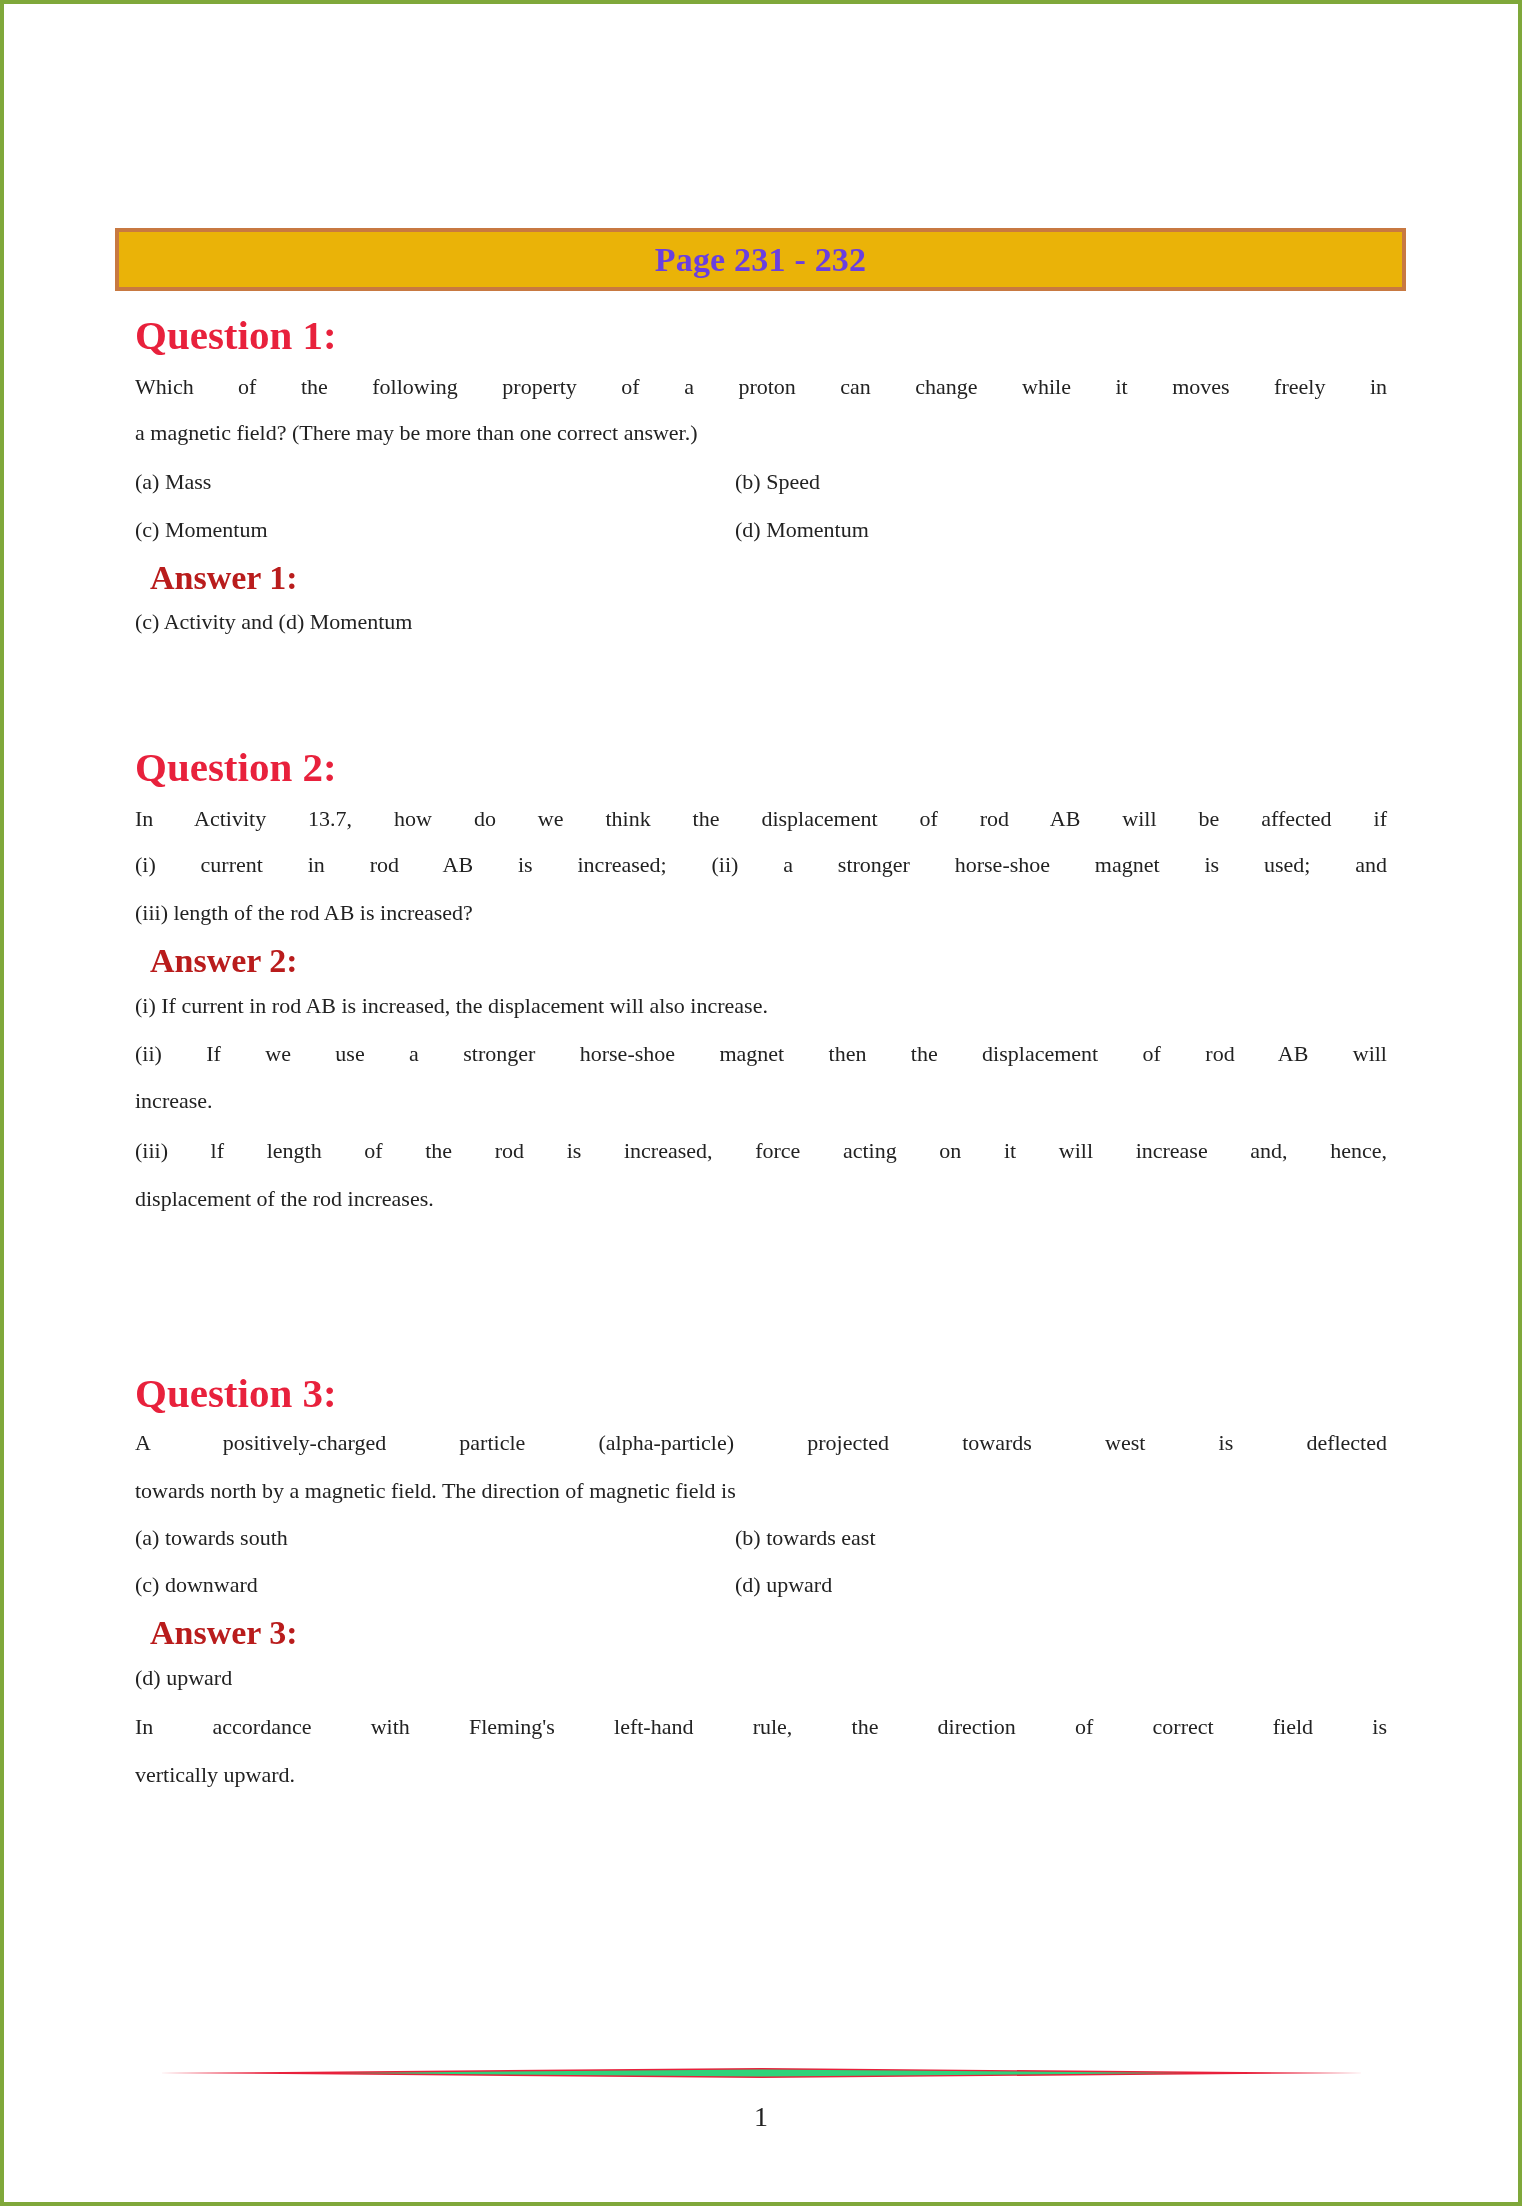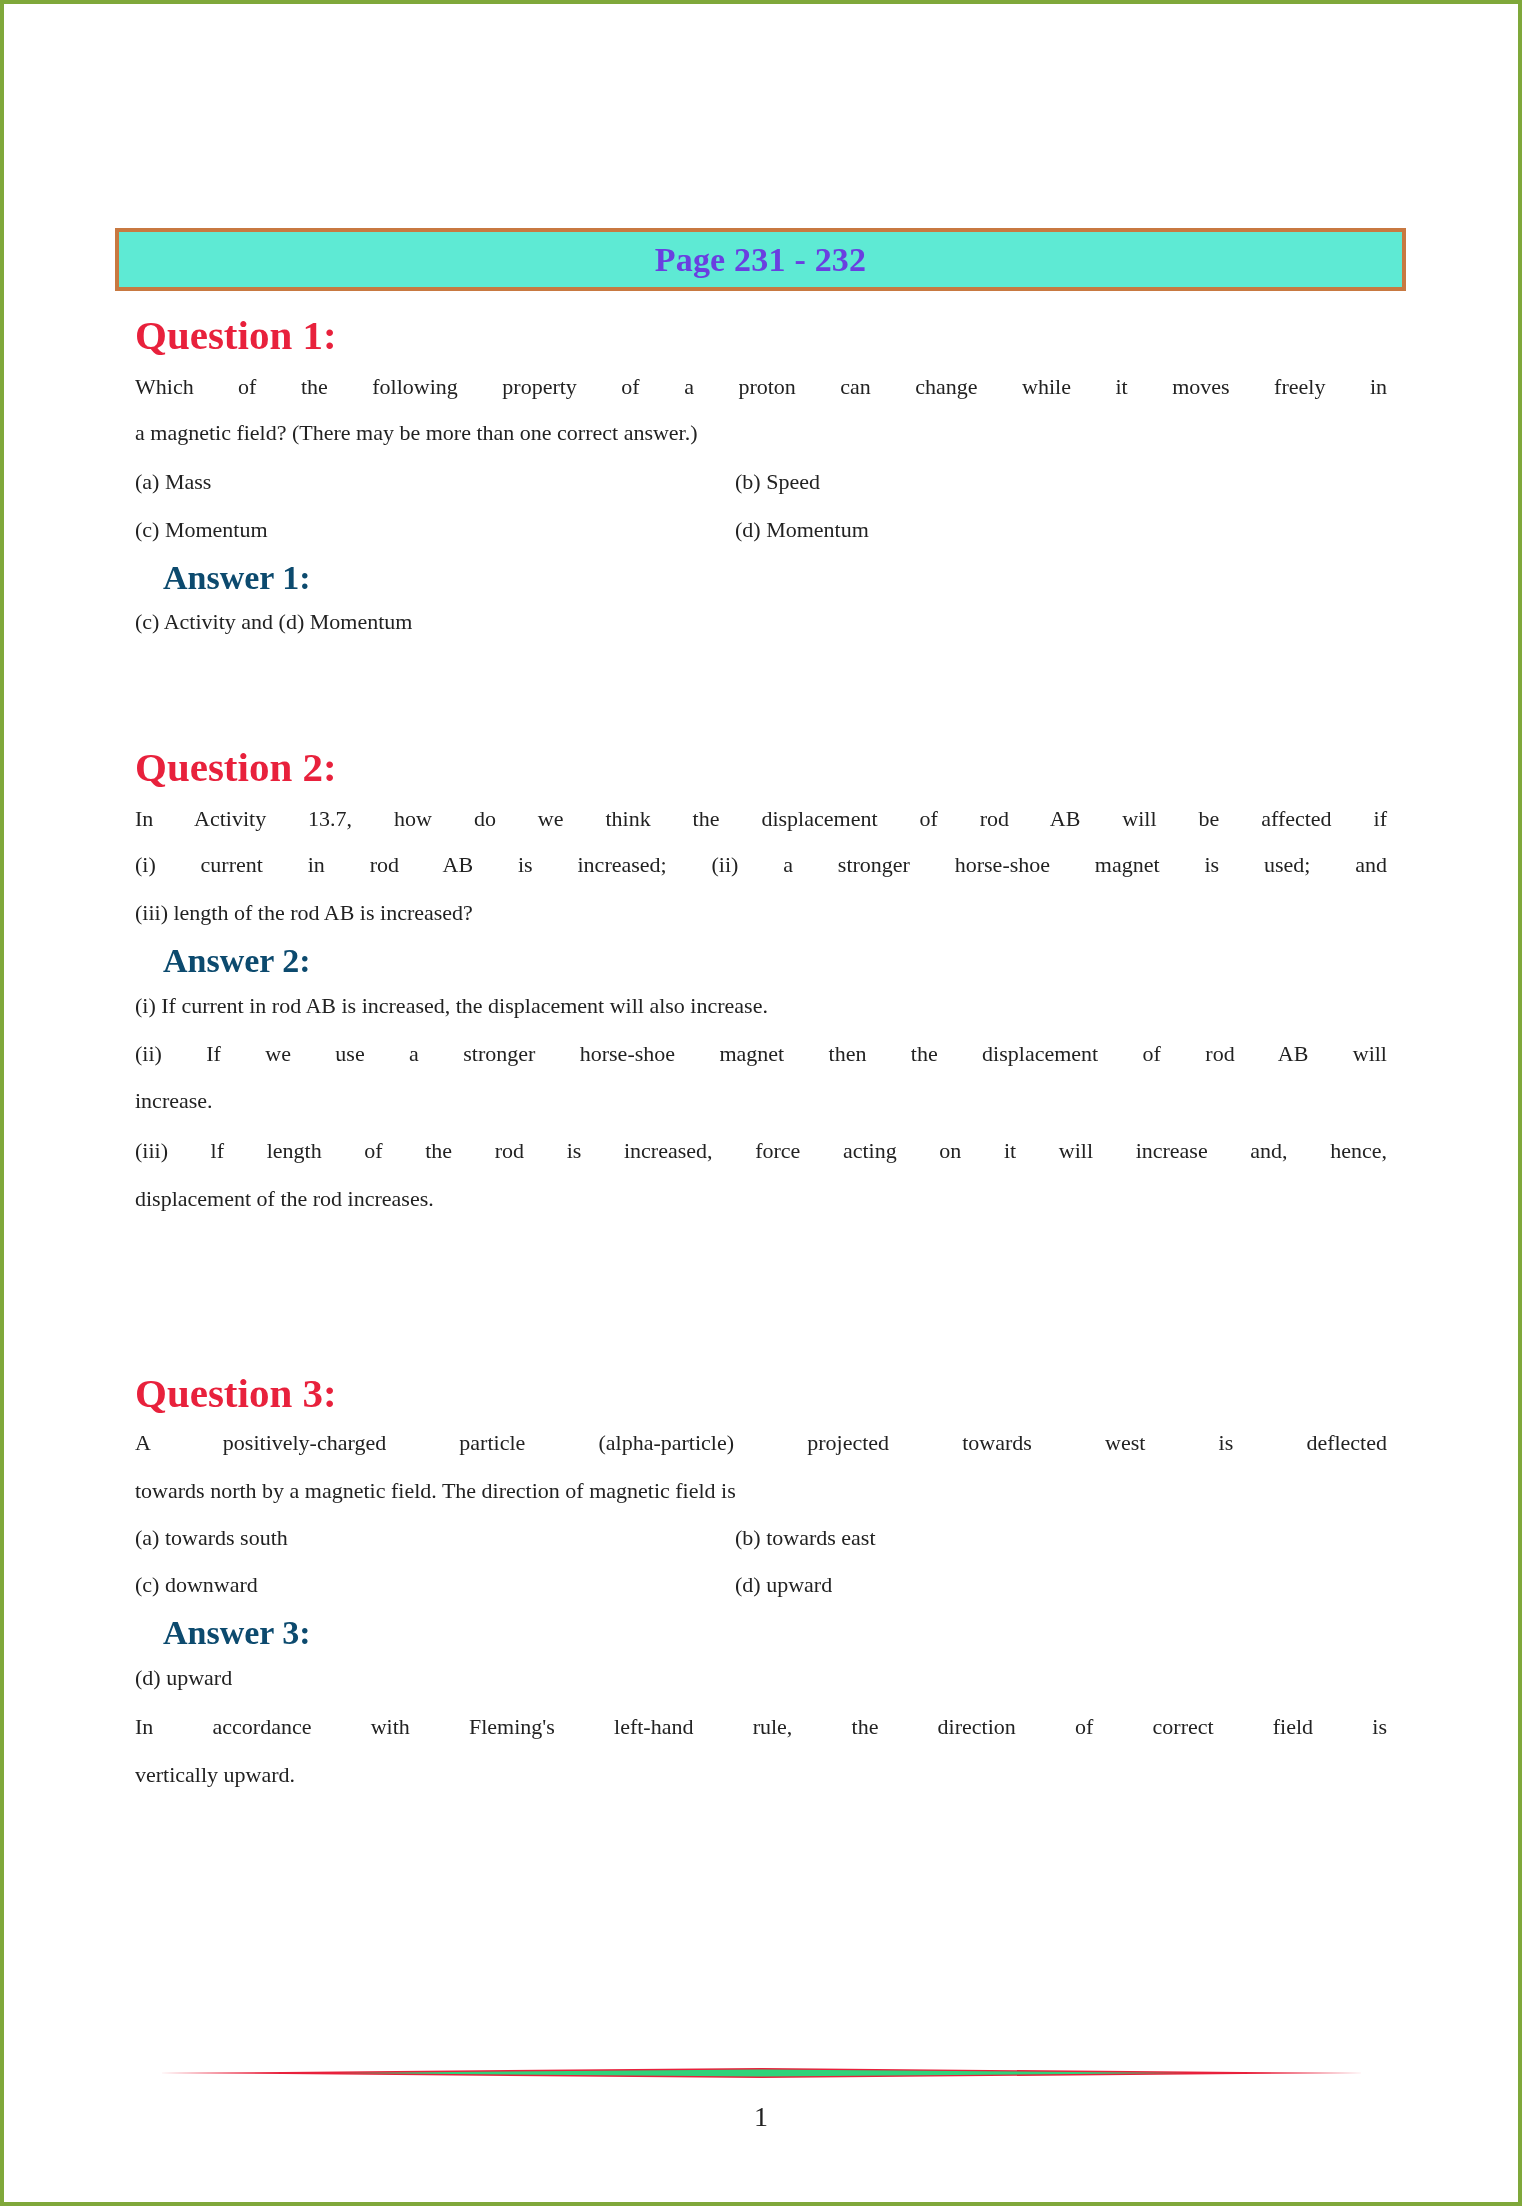--- a/index.html
+++ b/index.html
@@ -8,33 +8,33 @@
     background: #ffffff;
     font-family: "Liberation Serif", "DejaVu Serif", serif;
     color: #222222;
   }
   .frame {
     position: absolute; left: 0; top: 0; width: 1522px; height: 2206px;
     box-sizing: border-box; border: 4px solid #7FA83A; pointer-events: none;
   }
   .title-box {
     position: absolute; left: 115px; top: 228px; width: 1291px; height: 63px;
-    box-sizing: border-box; border: 4px solid #C87941; background: #5eead4;
+    box-sizing: border-box; border: 4px solid #C87941; background: #eab308;
     display: flex; align-items: center; justify-content: center;
   }
   .title-text {
     font-weight: bold; font-size: 34px; color: #6A3FE0; letter-spacing: 0.2px;
   }
   .line {
     position: absolute; left: 135px; width: 1252px;
     font-size: 22px; line-height: 40px; height: 40px; white-space: nowrap;
   }
   .justify { text-align: justify; text-align-last: justify; white-space: normal; }
   .qhead { font-weight: bold; color: #E8213C; font-size: 41px; }
-  .ahead { font-weight: bold; color: #0c4a6e; font-size: 34px; left: 163px; }
+  .ahead { font-weight: bold; color: #b91c1c; font-size: 34px; left: 150px; }
   .opt2 { position: absolute; left: 600px; top: 0; }
   .divider {
     position: absolute; left: 158px; top: 2067px; width: 1207px; height: 12px;
   }
   .page-num {
     position: absolute; left: 0; width: 1522px; top: 2100px; text-align: center;
     font-size: 28px; line-height: 34px; color: #222;
   }
 </style>
 </head>

